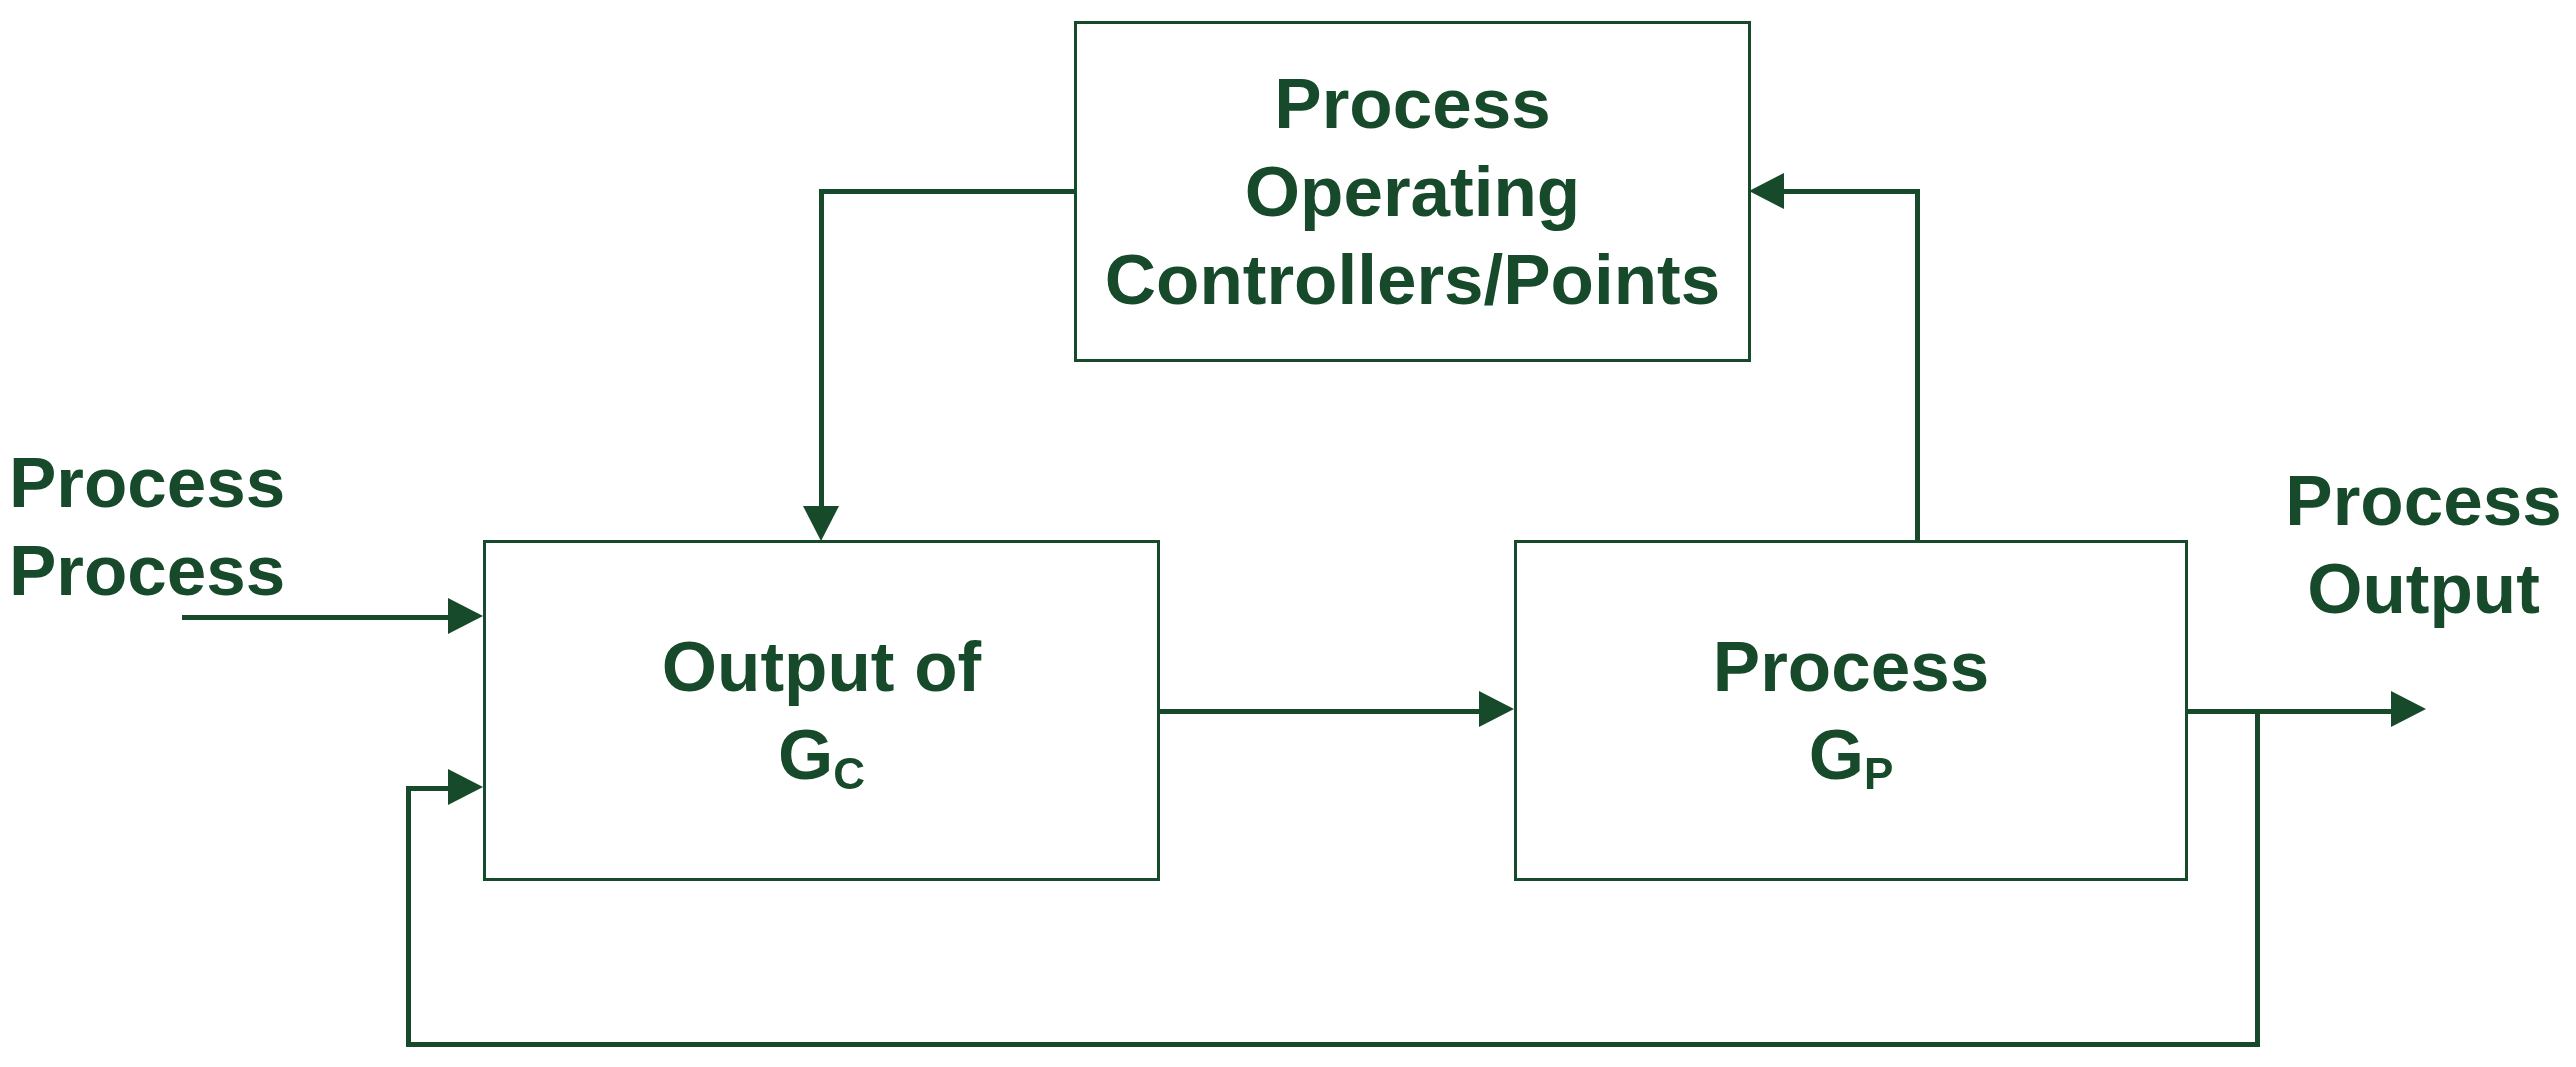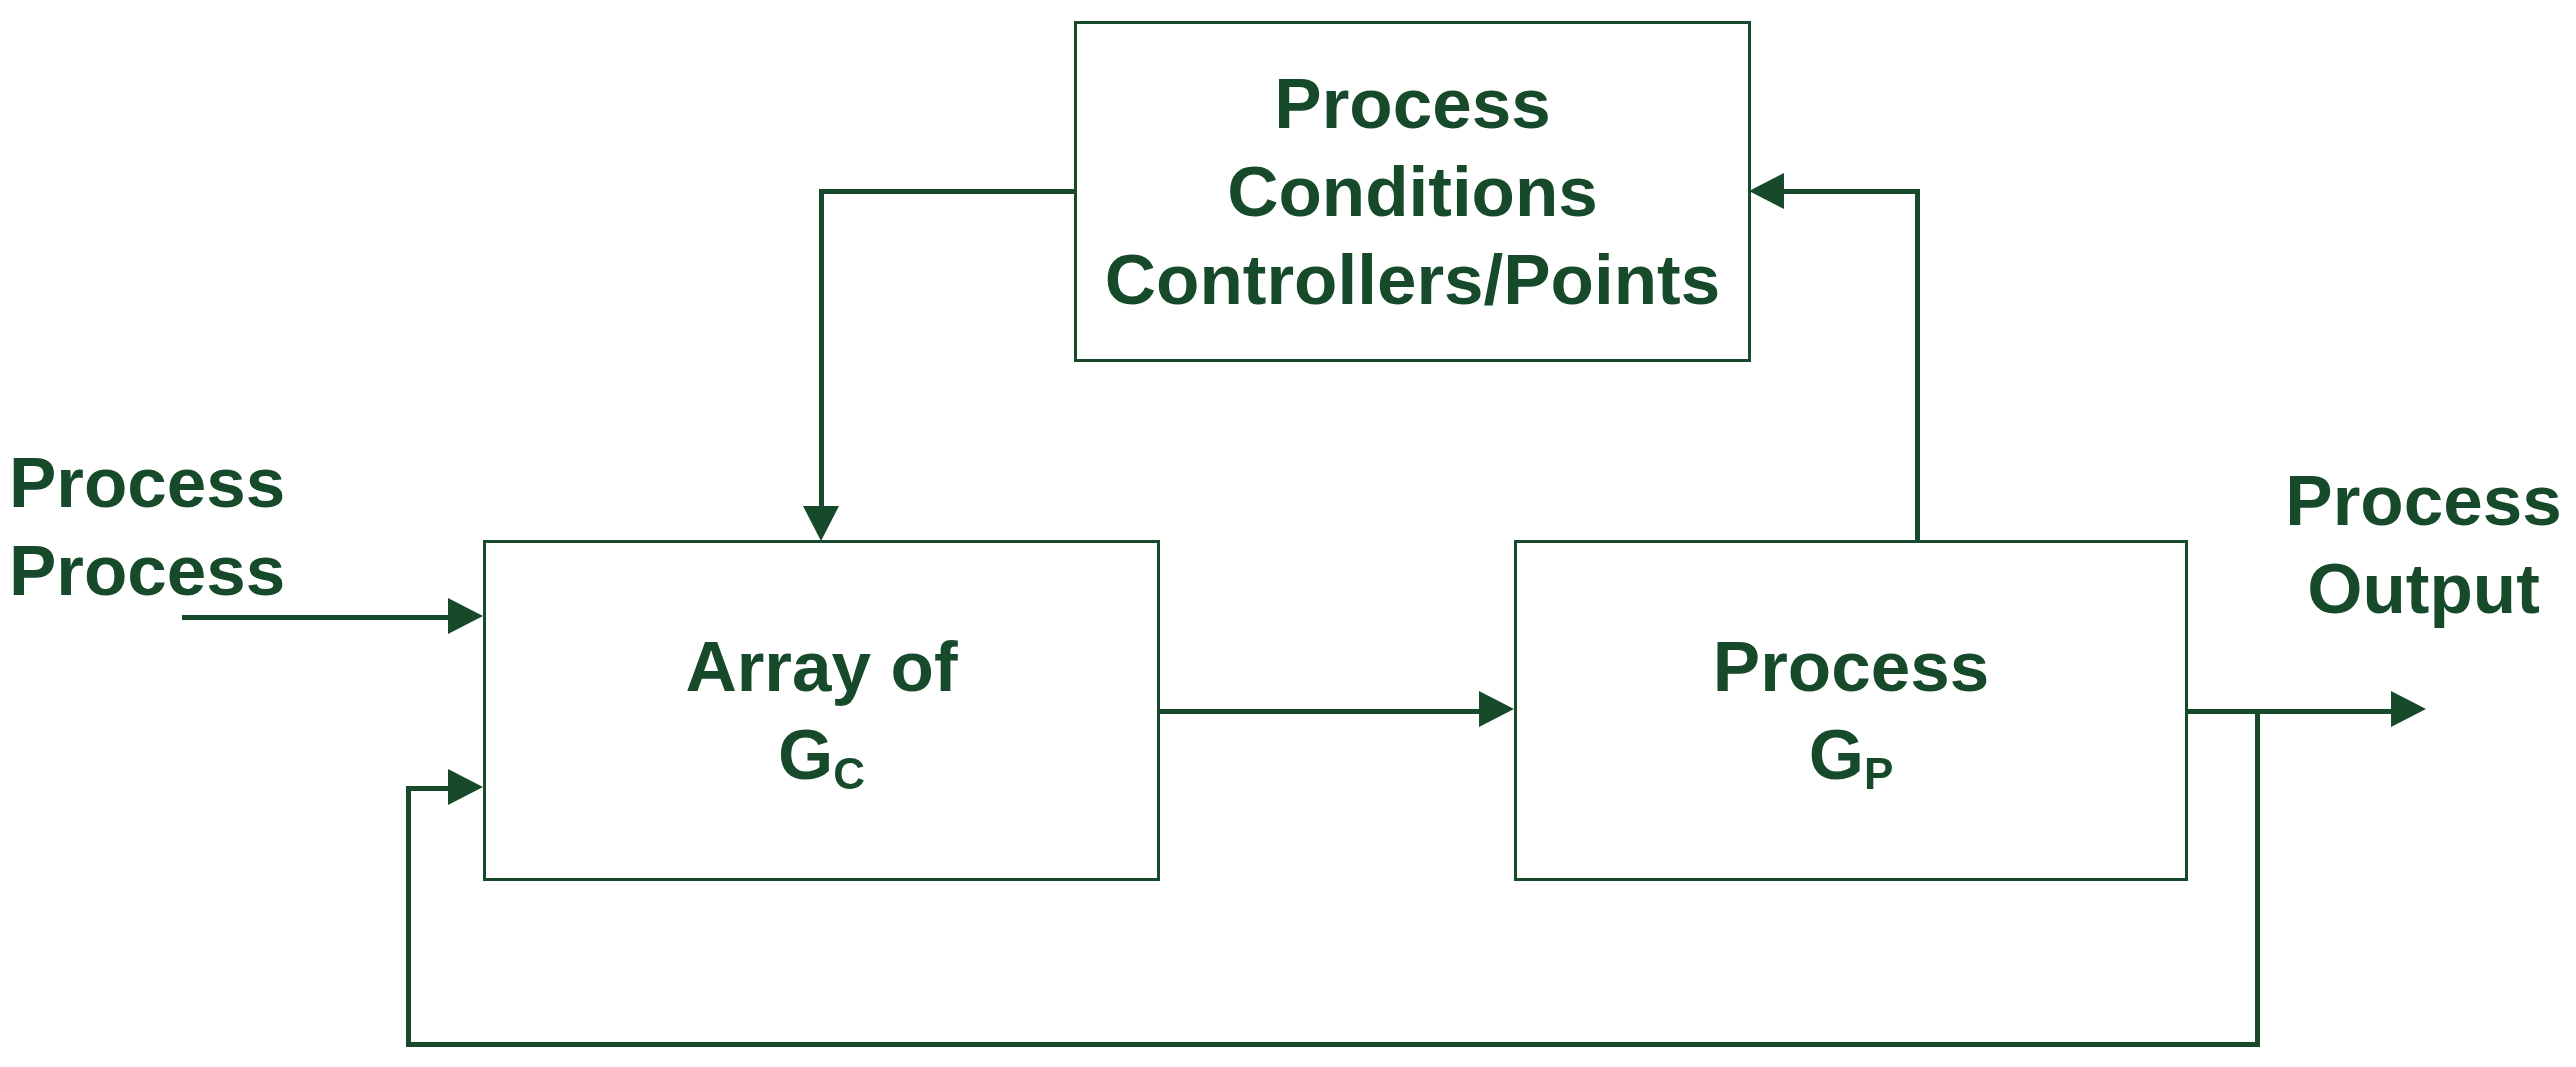--- a/index.html
+++ b/index.html
@@ -59,26 +59,26 @@
   #ln-tb-vert     { left:819px;  top:189px;  width:4.5px;    height:318px; }
   #ah-ctrl        { left:803px;  top:506px; }
 </style>
 </head>
 <body>
 
 <div class="canvas">
 
   <div class="box" id="box-top">
     <div>Process</div>
-    <div>Conditions</div>
+    <div>Operating</div>
     <div>Controllers/Points</div>
   </div>
 
   <div class="box" id="box-ctrl">
-    <div>Array of</div>
+    <div>Output of</div>
     <div><span>G</span><sub class="gsub">C</sub></div>
   </div>
 
   <div class="box" id="box-proc">
     <div>Process</div>
     <div><span>G</span><sub class="gsub">P</sub></div>
   </div>
 
   <div class="label" id="lbl-setpoint">
     <div>Process</div>

